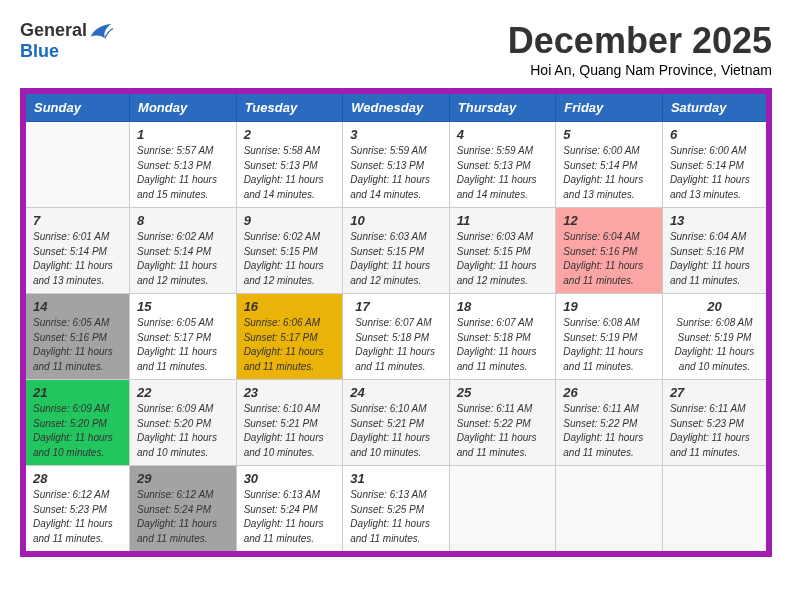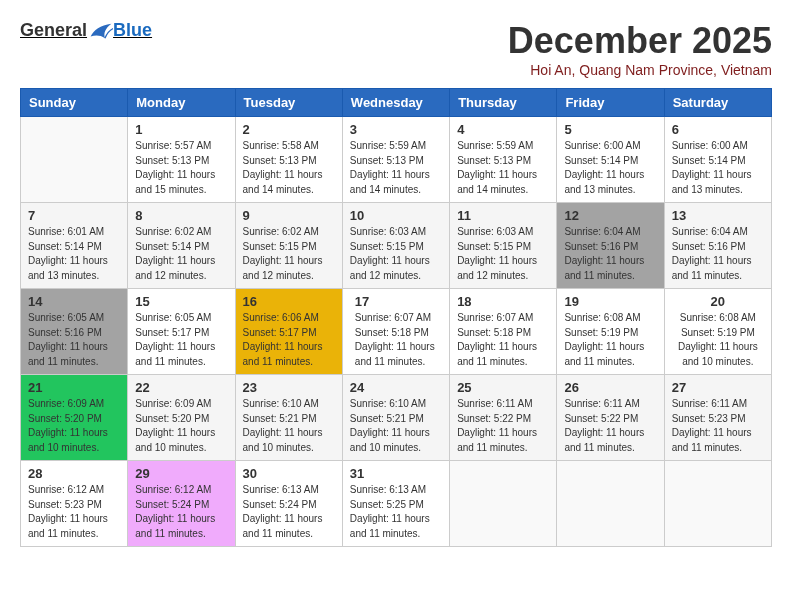--- a/index.html
+++ b/index.html
@@ -11,22 +11,22 @@
       padding: 20px;
     }
     .header {
       display: flex;
       justify-content: space-between;
       align-items: flex-start;
       margin-bottom: 10px;
     }
     .logo {
       display: flex;
+      flex-direction: column;
       align-items: flex-start;
-      text-decoration: underline;
     }
     .logo-text {
       display: flex;
       align-items: center;
     }
     .logo-general {
       font-size: 18px;
       font-weight: bold;
       color: #333;
     }
@@ -43,26 +43,27 @@
     .title-section {
       text-align: right;
     }
     .month-title {
       font-size: 36px;
       font-weight: bold;
       color: #333;
     }
     .subtitle {
       font-size: 14px;
-      color: #7f1d1d;
+      color: #000000;
     }
     .calendar {
       width: 100%;
       border-collapse: collapse;
-      border: 1px solid #a21caf;
+      border: 6px solid #a21caf;
+      font-style: italic;
     }
     .calendar th {
       background-color: #2a6abf;
       color: white;
       font-size: 13px;
       font-weight: bold;
       padding: 6px 8px;
       text-align: left;
       border: 1px solid #1a5aaf;
     }
@@ -202,21 +203,21 @@
 Daylight: 11 hours
 and 12 minutes.</div>
         </td>
         <td style="background: rgb(245, 245, 245);">
           <span class="day-number">11</span>
           <div class="day-info" style="white-space: pre-line;">Sunrise: 6:03 AM
 Sunset: 5:15 PM
 Daylight: 11 hours
 and 12 minutes.</div>
         </td>
-        <td style="background: #a3a3a3;">
+        <td style="background: #fca5a5;">
           <span class="day-number">12</span>
           <div class="day-info" style="white-space: pre-line;">Sunrise: 6:04 AM
 Sunset: 5:16 PM
 Daylight: 11 hours
 and 11 minutes.</div>
         </td>
         <td style="background: rgb(245, 245, 245);">
           <span class="day-number">13</span>
           <div class="day-info" style="white-space: pre-line;">Sunrise: 6:04 AM
 Sunset: 5:16 PM
@@ -327,21 +328,21 @@
         </td>
       </tr>
       <tr>
         <td style="background: rgb(255, 255, 255);">
           <span class="day-number">28</span>
           <div class="day-info" style="white-space: pre-line;">Sunrise: 6:12 AM
 Sunset: 5:23 PM
 Daylight: 11 hours
 and 11 minutes.</div>
         </td>
-        <td style="background: #f0abfc;">
+        <td style="background: #a3a3a3;">
           <span class="day-number">29</span>
           <div class="day-info" style="white-space: pre-line;">Sunrise: 6:12 AM
 Sunset: 5:24 PM
 Daylight: 11 hours
 and 11 minutes.</div>
         </td>
         <td style="background: rgb(255, 255, 255);">
           <span class="day-number">30</span>
           <div class="day-info" style="white-space: pre-line;">Sunrise: 6:13 AM
 Sunset: 5:24 PM

